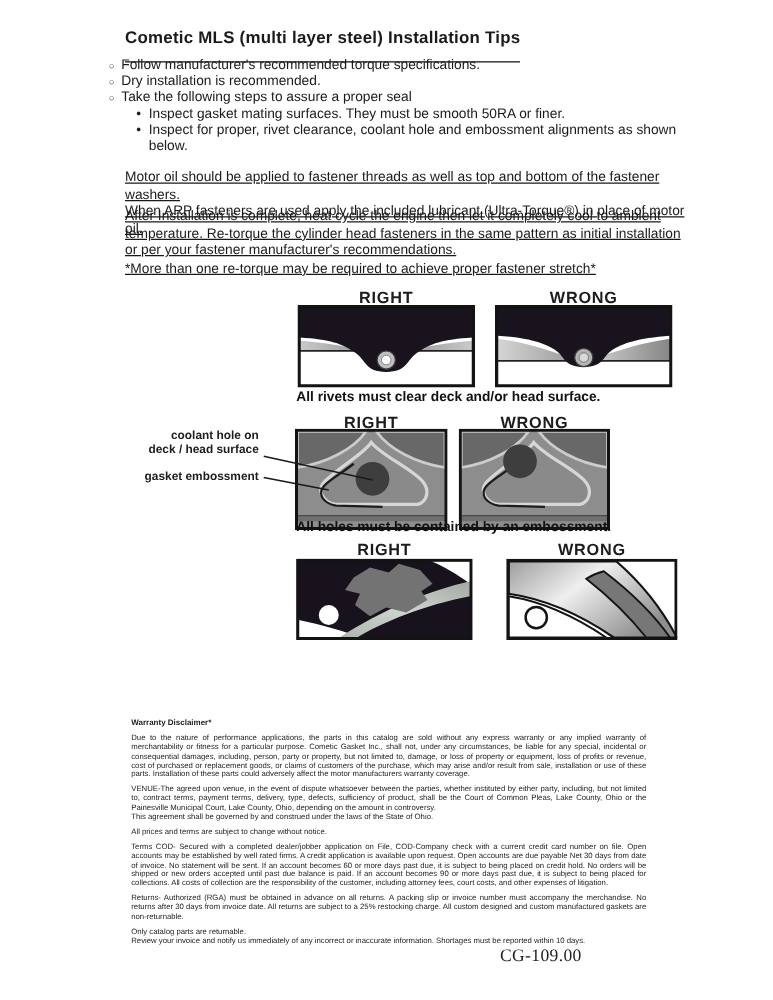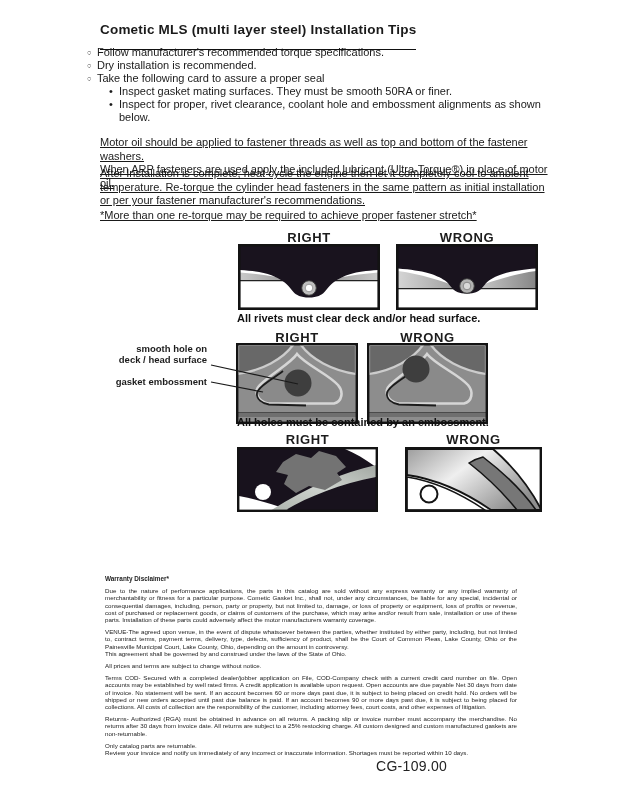--- a/index.html
+++ b/index.html
@@ -19,42 +19,42 @@
   .b-row.sub .marker{font-size:11px;}
   .diesel-h{left:100px;top:116px;font-size:12.5px;font-weight:bold;}
   .para{left:100px;font-size:11px;line-height:13.5px;width:450px;text-decoration:underline;}
   .rw-label{font-size:13px;font-weight:600;letter-spacing:.6px;text-align:center;color:#1c1c1c;}
   .caption{font-size:11px;font-weight:bold;line-height:11.5px;color:#111;}
   .figlabels{font-size:9.5px;font-weight:600;line-height:10.5px;text-align:right;width:110px;color:#1c1c1c;}
   .warranty{left:105px;top:575px;width:412px;font-size:6.2px;line-height:7.2px;color:#222;}
   .warranty .wh{font-weight:bold;margin:0 0 5px 0;font-size:6.4px;}
   .warranty p{margin:0 0 5px 0;text-align:justify;}
   .warranty p.tight{margin:0;}
-  .footer-code{left:376px;top:758px;font-size:14px;letter-spacing:.3px;color:#222;}
+  .footer-code{left:400px;top:758px;font-size:14px;letter-spacing:.3px;color:#222;font-family:Liberation Serif, serif;}
   svg{display:block;}
 </style>
 </head>
 <body>
 
 <div class="sheet">
 
   <div class="abs title">Cometic MLS (multi layer steel) Installation Tips</div>
 
   <div class="abs bullets">
     <div class="b-row">
       <span class="marker">○</span>
       <span>Follow manufacturer's recommended torque specifications.</span>
     </div>
     <div class="b-row">
       <span class="marker">○</span>
       <span>Dry installation is recommended.</span>
     </div>
     <div class="b-row">
       <span class="marker">○</span>
-      <span>Take the following card to assure a proper seal</span>
+      <span>Take the following steps to assure a proper seal</span>
     </div>
     <div class="b-row sub">
       <span class="marker">•</span>
       <span>Inspect gasket mating surfaces.  They must be smooth 50RA or finer.</span>
     </div>
     <div class="b-row sub">
       <span class="marker">•</span>
       <span>Inspect for proper, rivet clearance, coolant hole and embossment alignments as shown below.</span>
     </div>
   </div>
@@ -118,21 +118,21 @@
       <rect x="1.3" y="1.3" width="139.4" height="63.4" fill="none" stroke="#131313" stroke-width="2.6"></rect>
     </svg>
   </div>
 
   <div class="abs caption" style="left:237px;top:313px;">All rivets must clear deck and/or head surface.</div>
 
   <div class="abs rw-label" style="left:236px;top:330px;width:122px;">RIGHT</div>
   <div class="abs rw-label" style="left:367px;top:330px;width:121px;">WRONG</div>
 
   <div class="abs figlabels" style="left:97px;top:344px;">
-    <div>smooth hole on</div>
+    <div>coolant hole on</div>
     <div>deck / head surface</div>
   </div>
   <div class="abs figlabels" style="left:97px;top:377px;">gasket embossment</div>
 
   <div class="abs" style="left:236px;top:343px;">
     <svg width="122" height="81" viewBox="0 0 122 81">
       <rect x="0" y="0" width="122" height="81" fill="#8d8d8d"></rect>
       <rect x="2" y="69.5" width="118" height="4.5" fill="#6f6f6f"></rect>
       <line x1="2" y1="69.5" x2="120" y2="69.5" stroke="#4a4a4a" stroke-width="1"></line>
       <path d="M2,2 L57,2 C47,16 26,27.5 2,31 Z" fill="#686868" stroke="#cccccc" stroke-width="2.2"></path>

